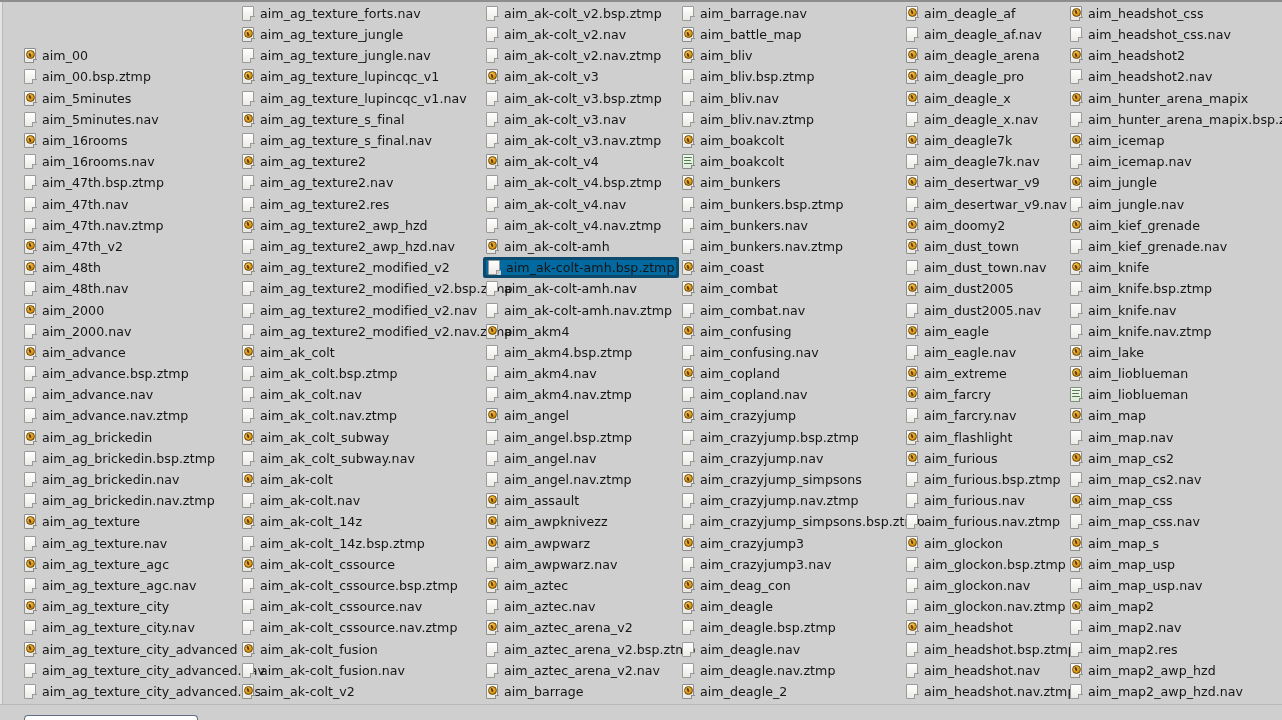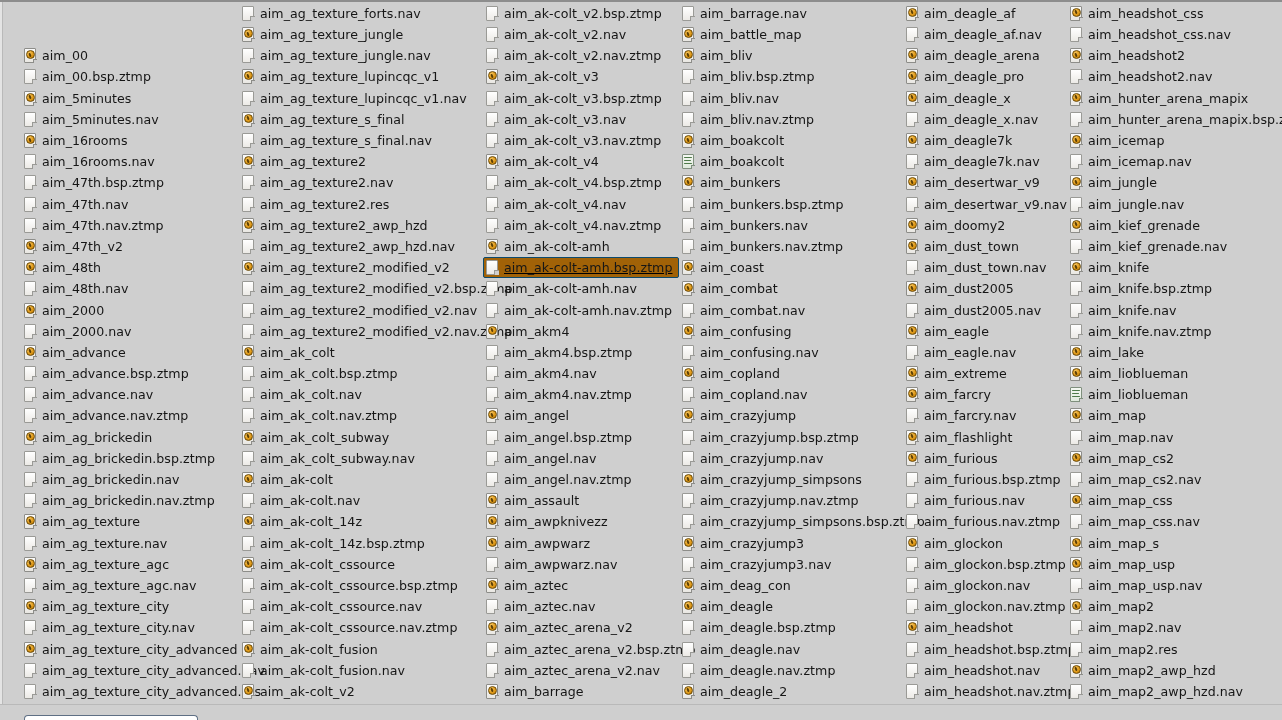--- a/index.html
+++ b/index.html
@@ -62,25 +62,24 @@
     line-height: 21px;
   }
   .item .label {
     font-size: 12.6px;
     color: #161616;
     letter-spacing: 0.05px;
     padding-left: 4px;
     overflow: visible;
   }
   .item.selected {
-    border: 1px solid #0c4a6e;
+    border: 3px solid #0c4a6e;
     border-radius: 2px;
     padding: 0 1px;
-    background: #a16207;
-    text-decoration: underline;
+    background: #0369a1;
   }
   .item.selected .label { }
 
   
   .ico {
     position: relative;
     width: 15px;
     height: 15px;
     flex: 0 0 15px;
   }

